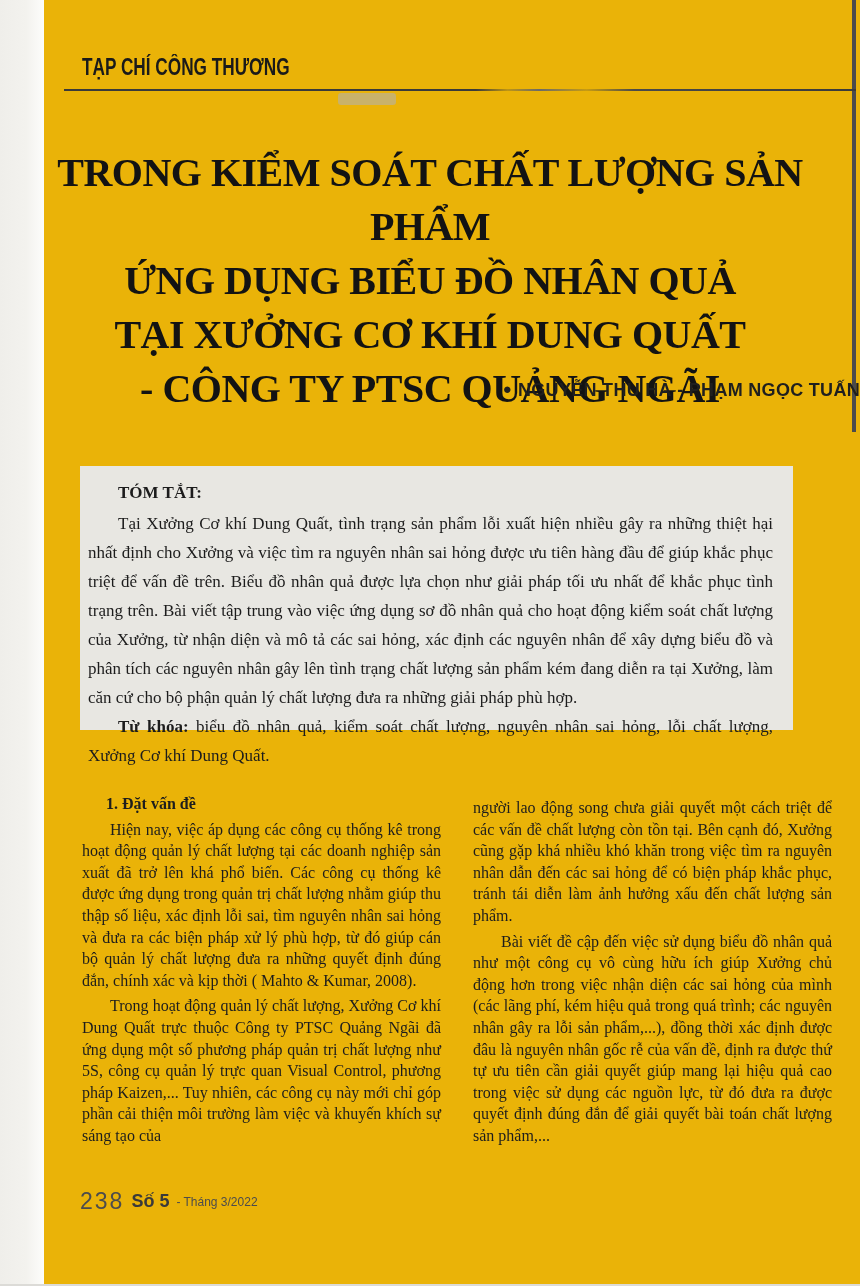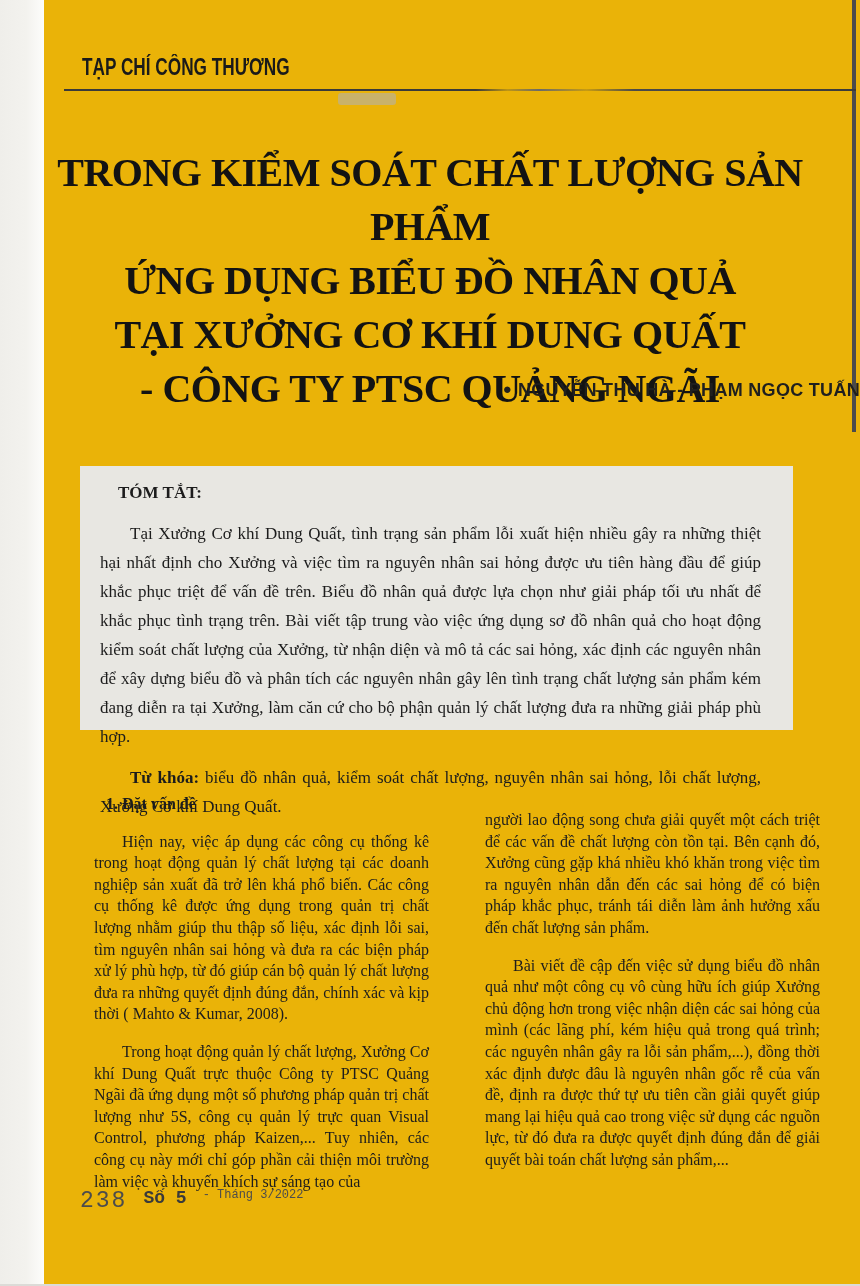--- a/index.html
+++ b/index.html
@@ -45,38 +45,38 @@
   .authors .bullet { font-size:15px; vertical-align:2px; margin-right:6px; }
   .abstract-box {
     position:absolute; left:80px; top:466px; width:713px; height:264px;
     background:#e8e7e2; box-sizing:border-box; padding:12px 20px 0 8px;
     color:#1c1c1c;
   }
   .abstract-box .abs-heading {
     margin:0 0 2px 30px; font-weight:bold; font-size:17px; line-height:29px;
   }
   .abstract-box p {
-    margin:12px; text-indent:30px; font-size:17px; line-height:29px;
+    margin:0; text-indent:30px; font-size:17px; line-height:29px;
     text-align:justify;
   }
   .columns {
     position:absolute; left:78px; top:793px; width:758px;
     display:flex; gap:24px;
   }
   .col {
     width:370px; font-size:16px; line-height:21.6px; text-align:justify;
     color:#1d1d1d;
   }
-  .col p { margin:16px; text-indent:28px; }
+  .col p { margin:4px; text-indent:28px; }
   .col p.no-indent { text-indent:0; }
   .col .sec-heading { font-weight:bold; text-indent:28px; margin:0; }
   .footer {
     position:absolute; left:80px; top:1188px;
-    font-family:Liberation Mono, monospace; color:#474747;
-    display:flex; align-items:flex-start; gap:16px; white-space:nowrap;
+    font-family:Liberation Sans, sans-serif; color:#474747;
+    display:flex; align-items:center; gap:7px; white-space:nowrap;
   }
   .footer .page-num { font-size:23px; letter-spacing:2px; color:#4c4c4c; }
   .footer .issue { font-size:18px; font-weight:bold; color:#3a3a3a; }
   .footer .date { font-size:12px; color:#4c4c4c; }
 </style>
 </head>
 <body>
 
 <div class="page">
 

